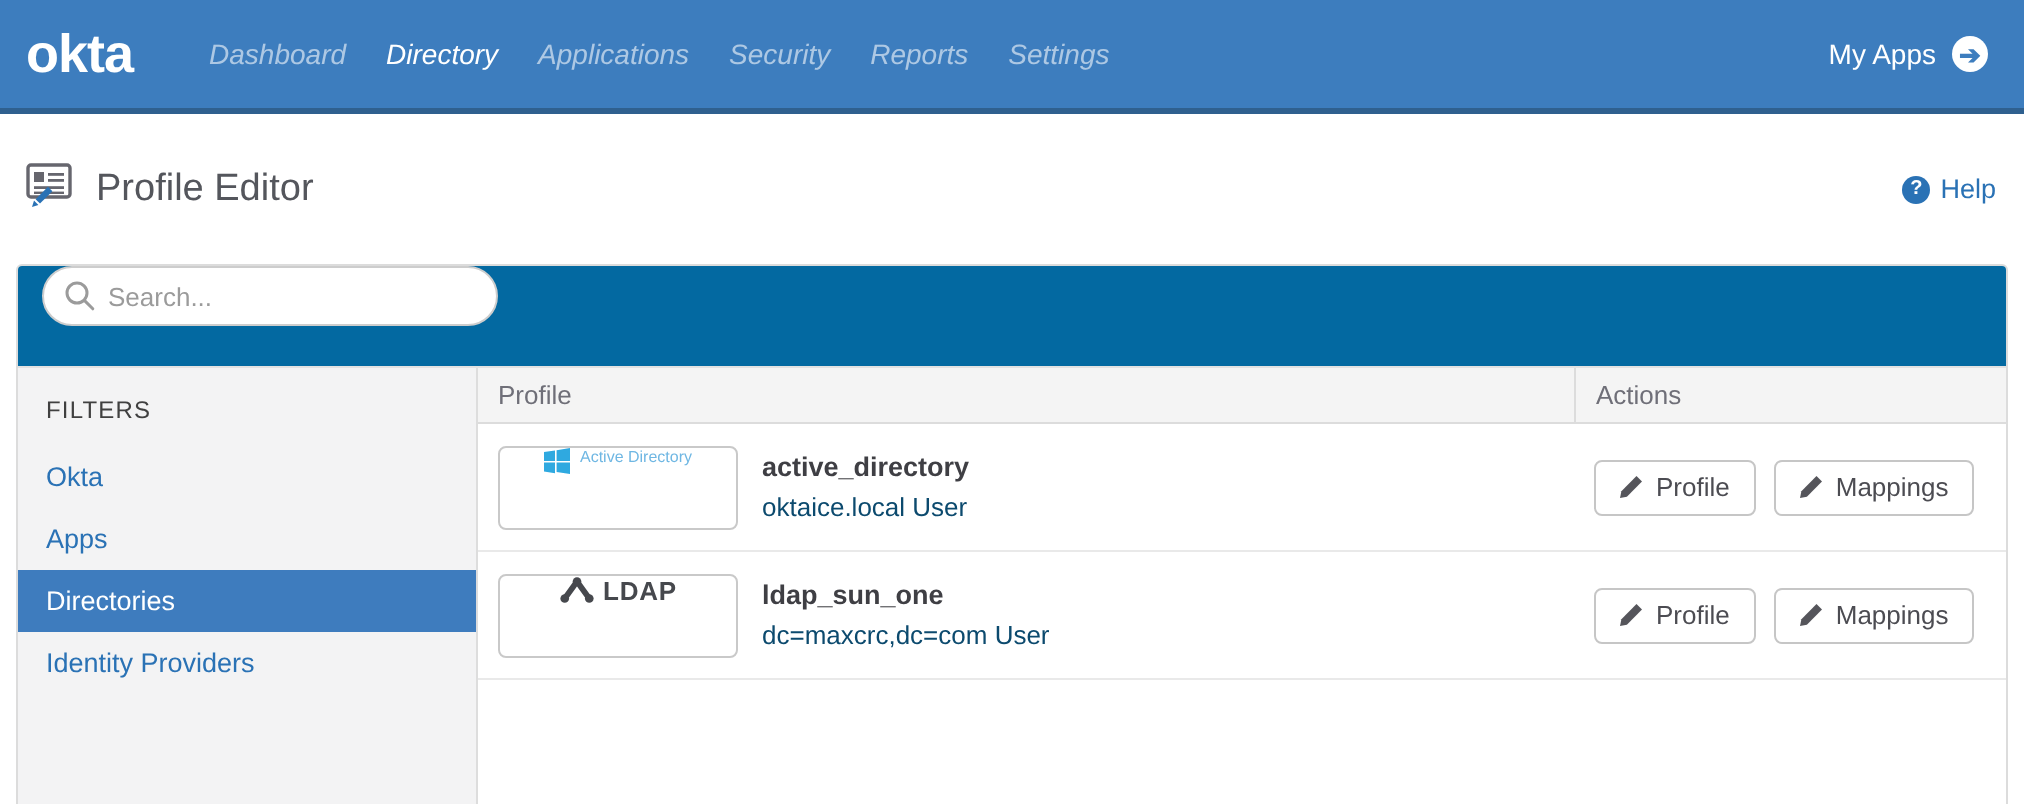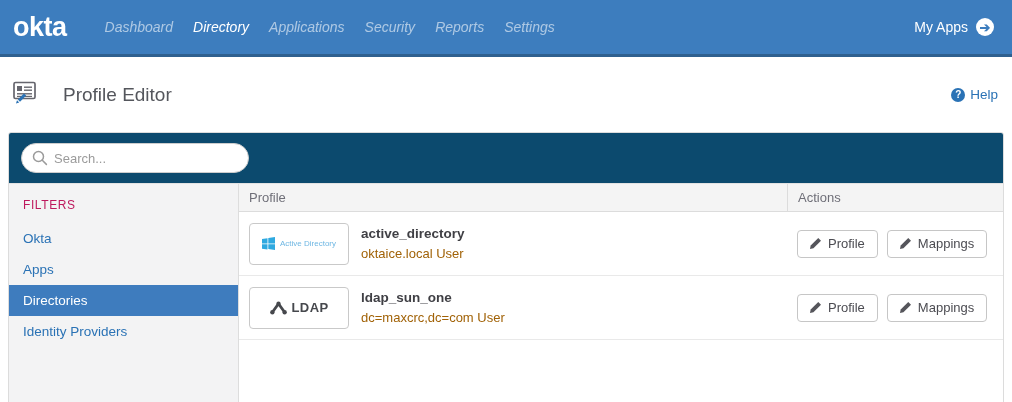--- a/index.html
+++ b/index.html
@@ -61,21 +61,21 @@
   
   .titlebar {
     height: 75px;
     display: flex;
     align-items: center;
     justify-content: space-between;
     padding: 0 14px 0 13px;
     background: #fff;
   }
   .title-left { display: flex; align-items: center; gap: 10px; }
-  .page-title { font-size: 19px; font-weight: 400; color: #54565c; margin-left: 15px; }
+  .page-title { font-size: 19px; font-weight: 400; color: #54565c; }
   .help-link {
     display: flex; align-items: center; gap: 5px;
     color: #2a72b5; font-size: 13.5px; text-decoration: none; cursor: pointer;
   }
   .help-circle {
     width: 14px; height: 14px; border-radius: 50%;
     background: #2a72b5; color: #fff;
     font-size: 10px; font-weight: bold;
     display: flex; align-items: center; justify-content: center;
     line-height: 1;
@@ -85,23 +85,23 @@
   .panel {
     margin: 0 8px;
     border: 1px solid #dcdcdc;
     border-radius: 3px 3px 0 0;
     height: 272px;
     overflow: hidden;
     background: #fff;
   }
   .search-row {
     height: 51px;
-    background: #0c4a6e;
+    background: #0369a1;
     border-bottom: 1px solid #e2e2e2;
-    display: flex; align-items: center;
+    display: flex; 
     padding-left: 12px;
   }
   .search-box { position: relative; }
   .search-input {
     width: 228px; height: 30px;
     border: 1px solid #cdcdcd;
     border-radius: 16px;
     padding: 0 12px 0 32px;
     font-size: 13px;
     color: #666;
@@ -117,21 +117,21 @@
   
   .filters {
     width: 230px;
     background: #f3f3f4;
     border-right: 1px solid #ddd;
     flex-shrink: 0;
   }
   .filters-heading {
     padding: 14px 14px 0;
     font-size: 12px;
-    color: #be185d;
+    color: #404040;
     letter-spacing: 0.6px;
     height: 30px;
   }
   .filter-list { margin-top: 9px; }
   .filter-item {
     display: block;
     line-height: 31px;
     padding: 0 14px;
     font-size: 13.5px;
     color: #2a72b5;
@@ -156,33 +156,33 @@
   .actions-col { width: 216px; border-left: 1px solid #dcdcdc; padding-left: 10px; }
 
   .trow {
     display: flex;
     align-items: center;
     height: 64px;
     border-bottom: 1px solid #e9e9e9;
   }
   .profile-cell { flex: 1; display: flex; align-items: center; padding-left: 10px; }
   .logo-box {
-    width: 100px; height: 42px;
+    width: 120px; height: 42px;
     border: 1px solid #c9c9c9;
     border-radius: 4px;
     background: #fff;
-    display: flex; align-items: center; justify-content: center;
+    display: flex; justify-content: center;
     gap: 5px;
     flex-shrink: 0;
   }
   .ad-logo-text { font-size: 8px; color: #6fb7e3; }
   .ldap-logo-text { font-size: 13px; font-weight: bold; color: #46484d; letter-spacing: 0.4px; }
   .prof-text { margin-left: 12px; }
   .prof-name { font-size: 13.5px; font-weight: bold; color: #3f3f44; }
-  .prof-desc { font-size: 13px; color: #a16207; margin-top: 5px; }
+  .prof-desc { font-size: 13px; color: #0c4a6e; margin-top: 5px; }
 
   .actions-cell { width: 216px; padding-left: 10px; display: flex; gap: 9px; align-items: center; flex-shrink: 0; }
   .action-btn {
     display: inline-flex; align-items: center; gap: 7px;
     height: 28px; padding: 0 12px;
     background: #fff;
     border: 1px solid #c6c6c6;
     border-radius: 4px;
     font-size: 13px;
     color: #4c4c52;

